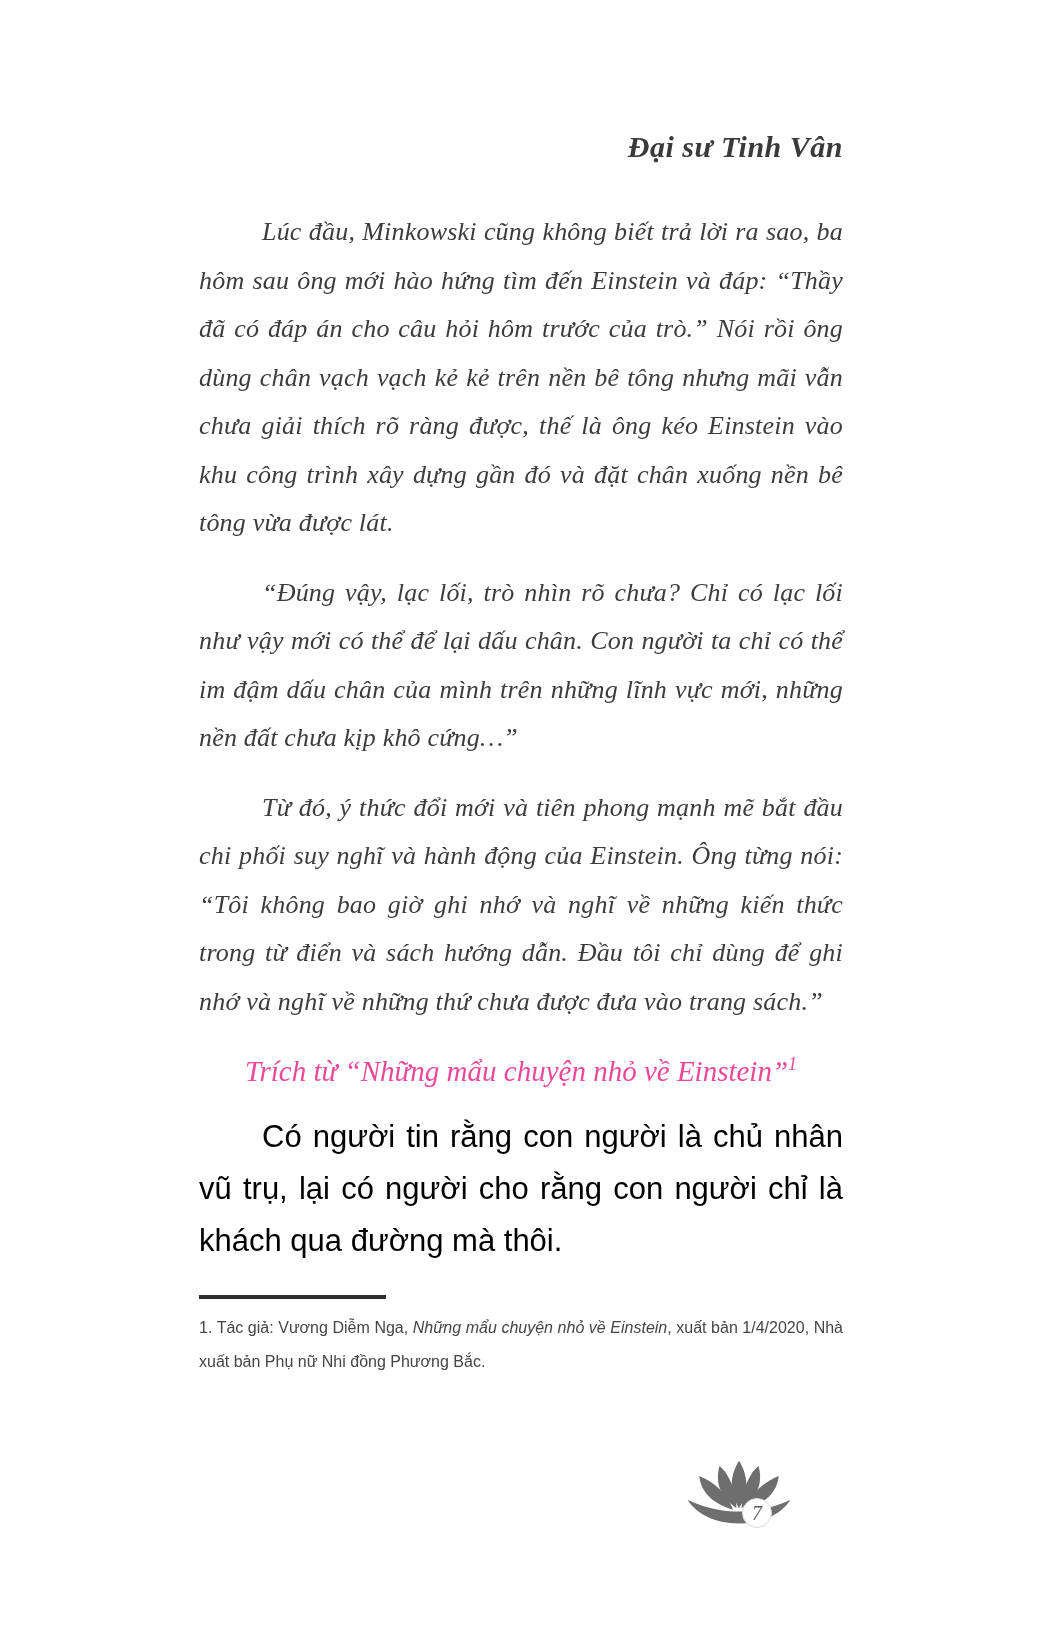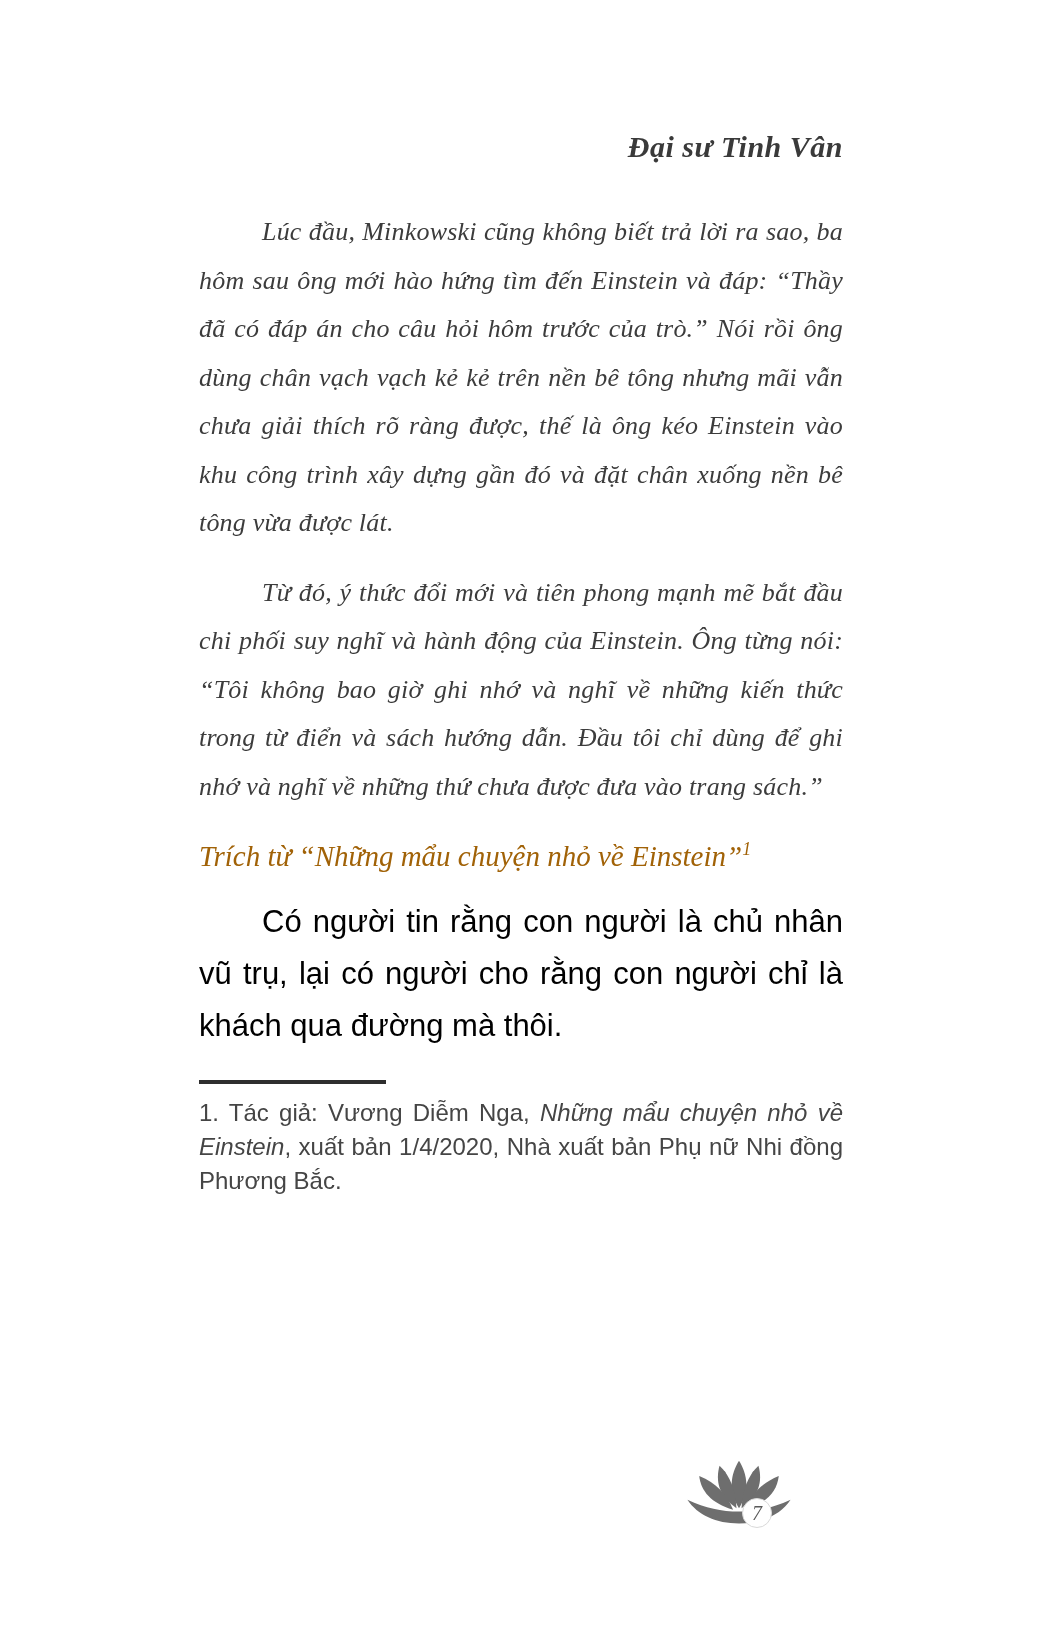--- a/index.html
+++ b/index.html
@@ -39,22 +39,22 @@
     text-indent: 63px;
     color: #3c3c3c;
     margin-bottom: 21px;
     letter-spacing: 0.2px;
   }
   .attribution {
     font-family: "Liberation Serif", serif;
     font-style: italic;
     font-size: 29px;
     line-height: 48px;
-    text-align: left;
-    color: #a16207;
+    text-align: center;
+    color: #ec4899;
     margin-top: 6px;
     margin-bottom: 16px;
   }
   .attribution sup {
     font-size: 18px;
     line-height: 0;
   }
   .closing-par {
     font-family: "Liberation Sans", sans-serif;
     font-size: 31px;
@@ -66,21 +66,21 @@
   }
   .footnote-rule {
     width: 187px;
     height: 0;
     border-top: 4px solid #2e2e2e;
     margin-top: 12px;
     margin-bottom: 12px;
   }
   .footnote {
     font-family: "Liberation Sans", sans-serif;
-    font-size: 24px;
+    font-size: 16px;
     line-height: 34px;
     text-align: justify;
     color: #454545;
   }
   .footnote .fn-italic { font-style: italic; }
   .page-footer {
     position: absolute;
     right: 182px;
     bottom: 118px;
     width: 110px;
@@ -109,20 +109,21 @@
 <body>
 
 <div class="page">
   <div class="content">
 
     <div class="running-head">Đại sư Tinh Vân</div>
 
     <p class="body-par">Lúc đầu, Minkowski cũng không biết trả lời ra sao, ba hôm sau ông mới hào hứng tìm đến Einstein và đáp: “Thầy đã có đáp án cho câu hỏi hôm trước của trò.” Nói rồi ông dùng chân vạch vạch kẻ kẻ trên nền bê tông nhưng mãi vẫn chưa giải thích rõ ràng được, thế là ông kéo Einstein vào khu công trình xây dựng gần đó và đặt chân xuống nền bê tông vừa được lát.</p>
 
 
+    <p class="body-par">“Đúng vậy, lạc lối, trò nhìn rõ chưa? Chỉ có lạc lối như vậy mới có thể để lại dấu chân. Con người ta chỉ có thể im đậm dấu chân của mình trên những lĩnh vực mới, những nền đất chưa kịp khô cứng…”</p>
 
     <p class="body-par">Từ đó, ý thức đổi mới và tiên phong mạnh mẽ bắt đầu chi phối suy nghĩ và hành động của Einstein. Ông từng nói: “Tôi không bao giờ ghi nhớ và nghĩ về những kiến thức trong từ điển và sách hướng dẫn. Đầu tôi chỉ dùng để ghi nhớ và nghĩ về những thứ chưa được đưa vào trang sách.”</p>
 
     <p class="attribution"><span>Trích từ “Những mẩu chuyện nhỏ về Einstein”</span><sup>1</sup></p>
 
     <p class="closing-par">Có người tin rằng con người là chủ nhân vũ trụ, lại có người cho rằng con người chỉ là khách qua đường mà thôi.</p>
 
     <div class="footnote-rule"></div>
 
     <p class="footnote"><span>1. Tác giả: Vương Diễm Nga, </span><span class="fn-italic">Những mẩu chuyện nhỏ về Einstein</span><span>, xuất bản 1/4/2020, Nhà xuất bản Phụ nữ Nhi đồng Phương Bắc.</span></p>

